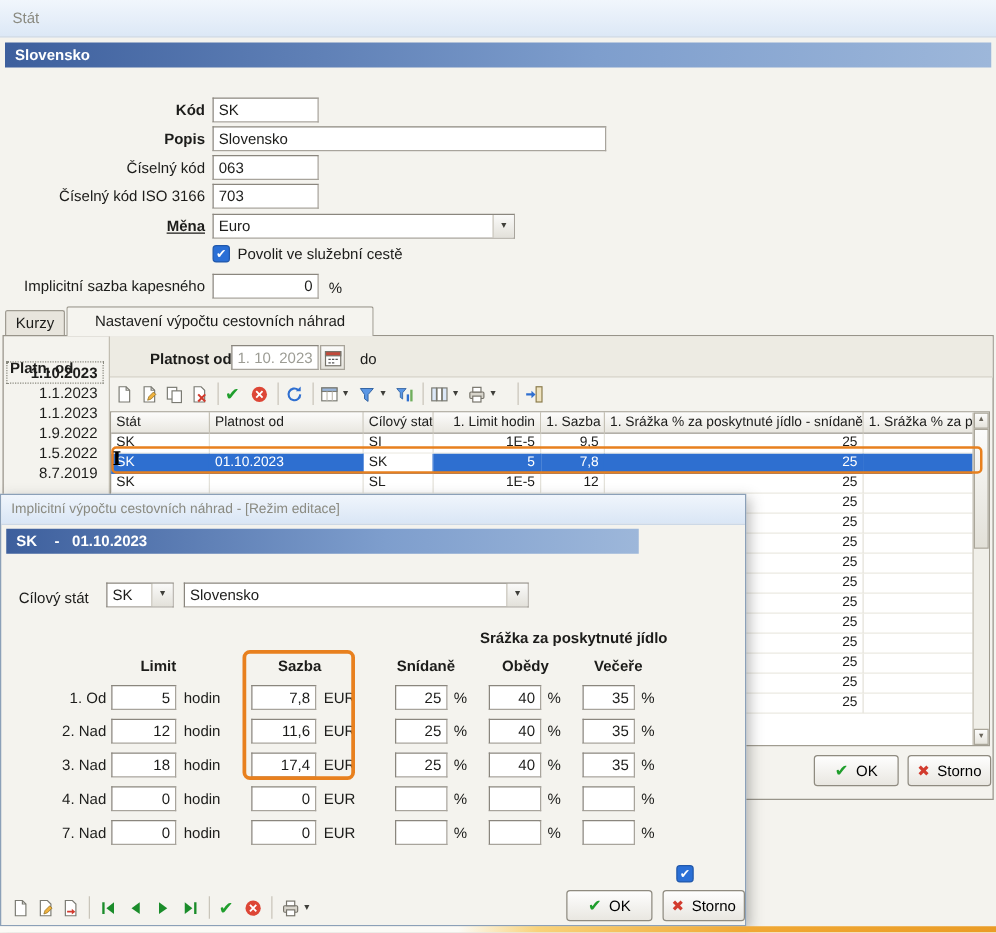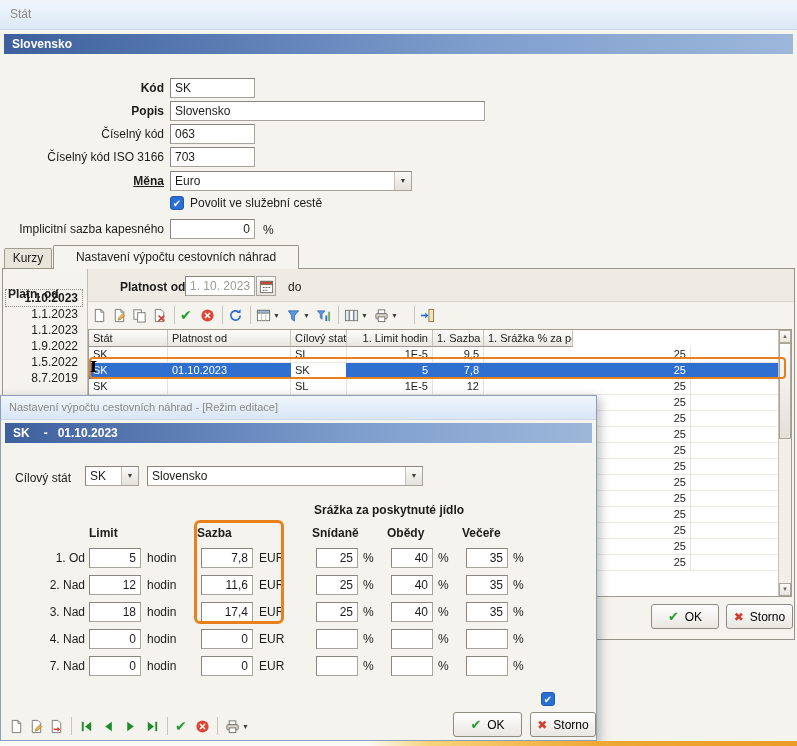--- a/index.html
+++ b/index.html
@@ -52,25 +52,25 @@
 #g-thumb{position:absolute;left:0;top:13px;width:12px;height:96px;background:linear-gradient(#fbfbfa,#e2e0d8);border:1px solid #aaa69a;}
 #row-highlight{position:absolute;left:89px;top:357px;width:697px;height:22px;border:2px solid #e8801e;border-radius:4px;z-index:5;}
 #ibeam{position:absolute;left:90px;top:358px;font-family:"DejaVu Serif",serif;font-weight:bold;font-size:15px;z-index:6;color:#000;}
 .btn{position:absolute;height:25px;background:linear-gradient(#fefefe,#e9e7e1);border:1px solid #8f8b80;border-radius:3px;display:flex;align-items:center;justify-content:center;gap:6px;font-family:inherit;font-size:12px;padding:0 8px;cursor:default;}
 .btn-check{color:#1f9e2c;font-weight:bold;font-size:13px;}
 .btn-cross{color:#d23b2e;font-weight:bold;font-size:12px;}
 #main-ok{left:651px;top:604px;width:68px;}
 #main-storno{left:726px;top:604px;width:67px;}
 #dlg{position:absolute;left:0;top:395px;width:597px;height:346px;background:#f4f3ee;border:1px solid #8ba0b8;box-shadow:3px 3px 10px rgba(60,60,60,.35);z-index:10;}
 .dlg-title{position:absolute;left:0;top:0;width:100%;height:24px;background:linear-gradient(#f0f5fc,#d9e6f5);border-bottom:1px solid #ccd8e6;color:#8a8a80;font-size:11px;line-height:23px;padding-left:8px;}
-.dlg-header{position:absolute;left:4px;top:27px;width:587px;height:20px;background:linear-gradient(to right,#3d5f9d,#7e9ecd 60%,#9db7da);color:#fff;font-weight:bold;line-height:20px;padding-left:8px;}
+.dlg-header{position:absolute;left:4px;top:27px;width:506px;height:20px;background:linear-gradient(to right,#3d5f9d,#7e9ecd 60%,#9db7da);color:#fff;font-weight:bold;line-height:20px;padding-left:8px;}
 .dlg-header .h-sep{margin:0 10px 0 14px;}
 #d-cilovy-label{position:absolute;left:14px;top:72px;font-weight:normal;line-height:20px;}
-.d-section{position:absolute;left:313px;top:107px;width:220px;text-align:left;font-weight:bold;}
-.d-col{position:absolute;top:130px;text-align:left;font-weight:bold;}
+.d-section{position:absolute;left:313px;top:107px;width:220px;text-align:right;font-weight:bold;}
+.d-col{position:absolute;top:130px;text-align:right;font-weight:bold;}
 #d-rows{position:absolute;left:0;top:152px;width:597px;}
 .d-row{position:relative;height:27px;}
 .d-rlbl{position:absolute;left:8px;top:0;width:76px;text-align:right;line-height:20px;}
 .d-row .inp{top:0;}
 .d-limit{left:88px;width:52px;}
 .d-sazba{left:200px;width:52px;}
 .d-sn{left:315px;width:42px;}
 .d-ob{left:390px;width:42px;}
 .d-ve{left:465px;width:42px;}
 .d-unit{position:absolute;top:3px;}
@@ -232,20 +232,21 @@
     </svg>
   </span>
 
 <div id="grid">
   <div class="g-header">
     <span class="gh c0">Stát</span>
     <span class="gh c1">Platnost od</span>
     <span class="gh c2">Cílový stat</span>
     <span class="gh c3 num">1. Limit hodin</span>
     <span class="gh c4 num">1. Sazba</span>
+    <span class="gh c5">1. Srážka % za poskytnuté jídlo - snídaně</span>
     <span class="gh c6">1. Srážka % za pos</span>
   </div>
   <div class="g-body">
 
       <div class="grid-row">
         <span class="gc c0">SK</span>
         <span class="gc c1"></span>
         <span class="gc c2">SI</span>
         <span class="gc c3 num">1E-5</span>
         <span class="gc c4 num">9,5</span>
@@ -397,21 +398,21 @@
   <span class="btn-check">✔</span>
   <span>OK</span>
 </button>
 <button class="btn" id="main-storno">
   <span class="btn-cross">✖</span>
   <span>Storno</span>
 </button>
 
 <div id="dlg">
   <div class="dlg-title">
-    <span>Nastavení výpočtu cestovních náhrad - [Režim editace]</span>
+    <span>Implicitní výpočtu cestovních náhrad - [Režim editace]</span>
   </div>
   <div class="dlg-header">
     <span>SK</span><span class="h-sep">-</span><span>01.10.2023</span>
   </div>
 
   <label id="d-cilovy-label">Cílový stát</label>
   <div class="combo" style="left:84px;top:70px;width:54px">
     <span class="combo-txt">SK</span>
     <span class="combo-btn">▼</span>
   </div>

